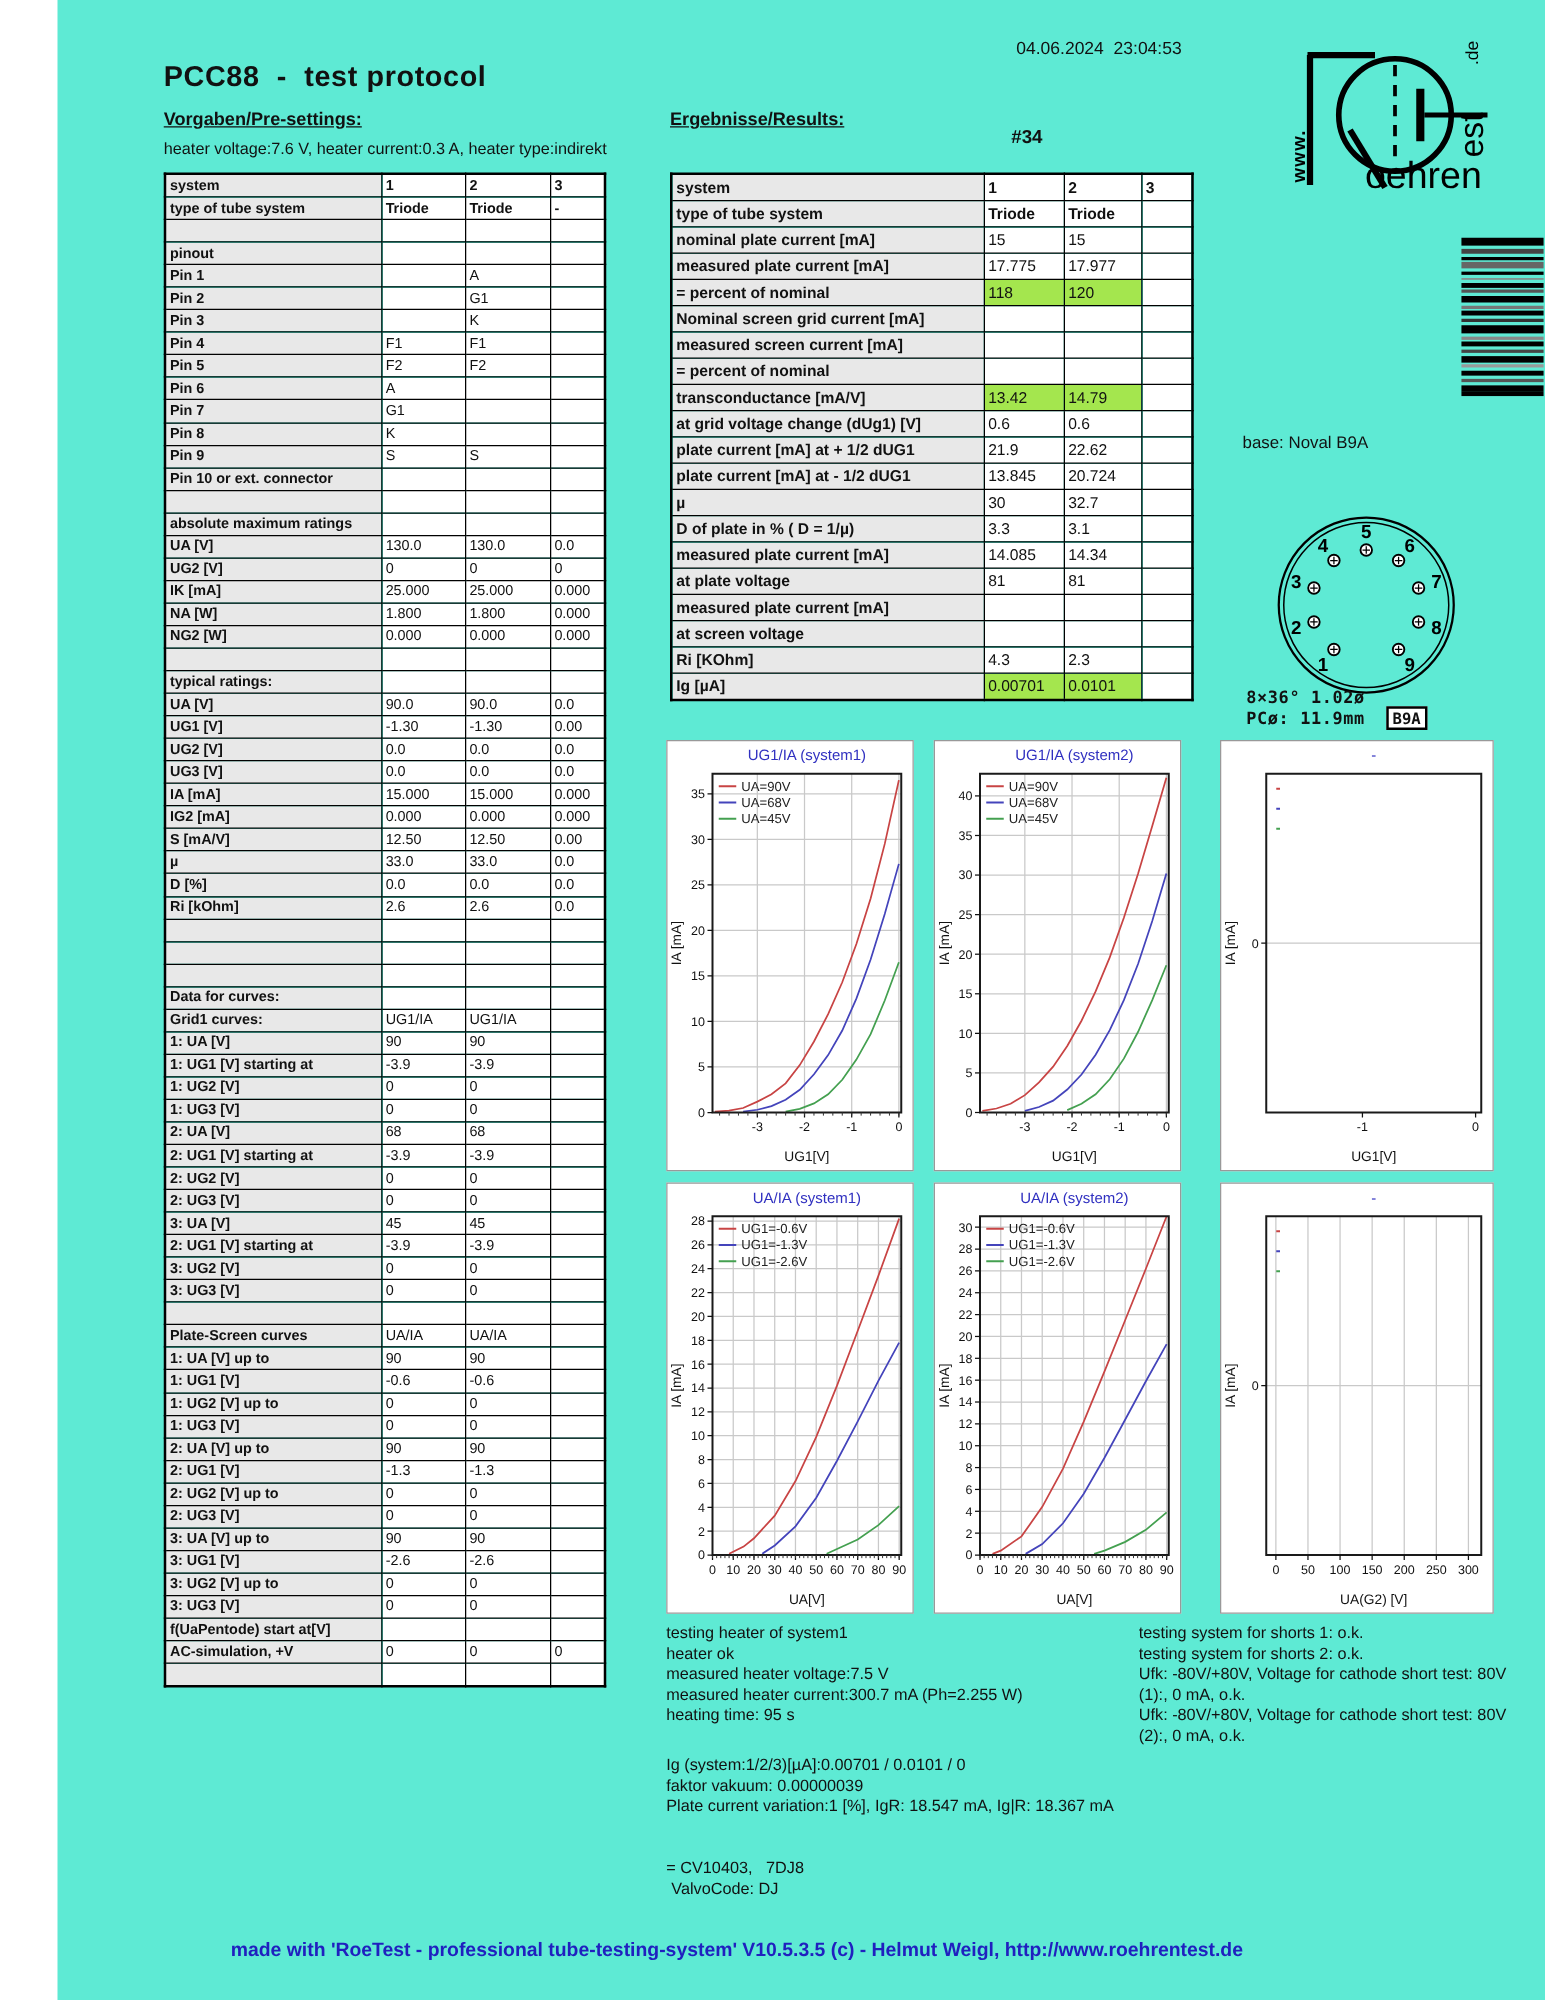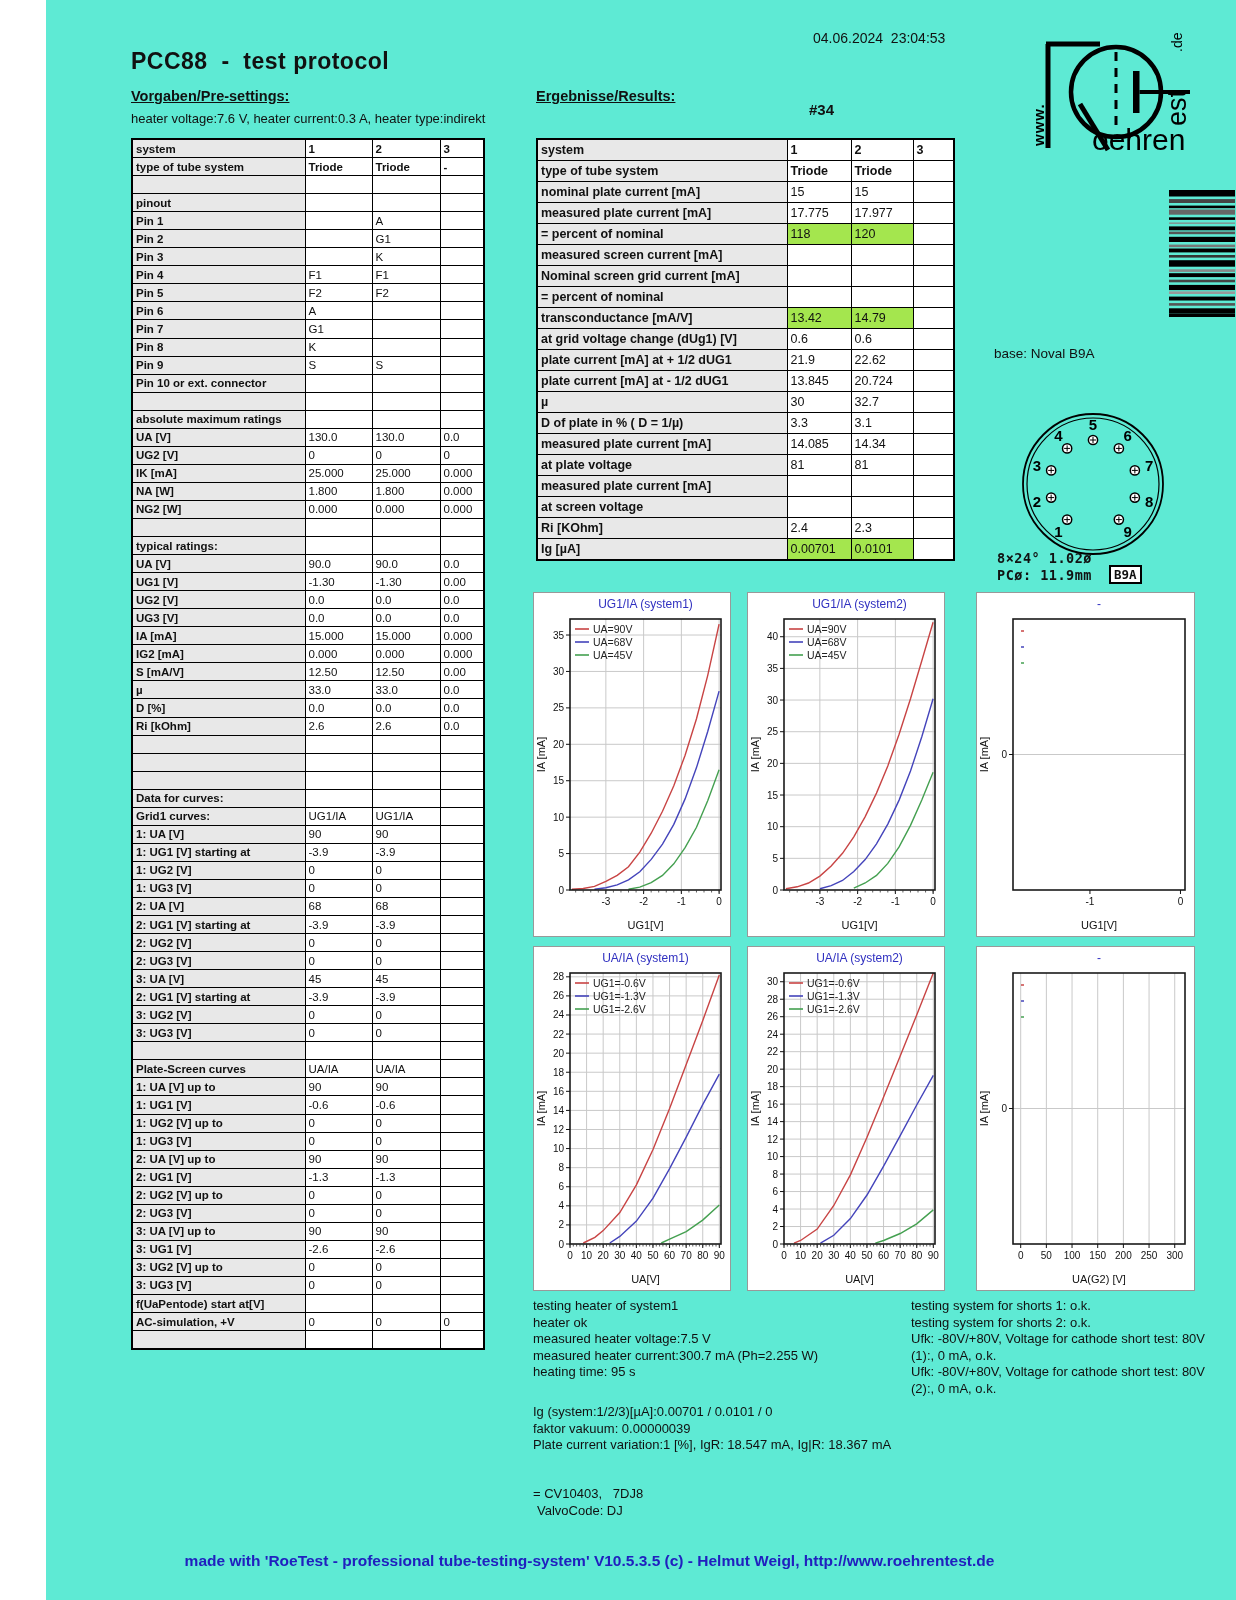--- a/index.html
+++ b/index.html
@@ -528,27 +528,27 @@
           <td class="val">17.977</td>
           <td class="val"></td>
         </tr>
         <tr>
           <td class="lbl">= percent of nominal</td>
           <td class="val grn">118</td>
           <td class="val grn">120</td>
           <td class="val"></td>
         </tr>
         <tr>
+          <td class="lbl">Nominal screen grid current [mA]</td>
+          <td class="val"></td>
+          <td class="val"></td>
+          <td class="val"></td>
+        </tr>
+        <tr>
           <td class="lbl">measured screen current [mA]</td>
-          <td class="val"></td>
-          <td class="val"></td>
-          <td class="val"></td>
-        </tr>
-        <tr>
-          <td class="lbl">Nominal screen grid current [mA]</td>
           <td class="val"></td>
           <td class="val"></td>
           <td class="val"></td>
         </tr>
         <tr>
           <td class="lbl">= percent of nominal</td>
           <td class="val"></td>
           <td class="val"></td>
           <td class="val"></td>
         </tr>
@@ -607,21 +607,21 @@
           <td class="val"></td>
         </tr>
         <tr>
           <td class="lbl">at screen voltage</td>
           <td class="val"></td>
           <td class="val"></td>
           <td class="val"></td>
         </tr>
         <tr>
           <td class="lbl">Ri [KOhm]</td>
-          <td class="val">2.4</td>
+          <td class="val">4.3</td>
           <td class="val">2.3</td>
           <td class="val"></td>
         </tr>
         <tr>
           <td class="lbl">Ig [µA]</td>
           <td class="val grn">0.00701</td>
           <td class="val grn">0.0101</td>
           <td class="val"></td>
         </tr>
       </tbody>
@@ -661,21 +661,21 @@
       <text x="130.11233446141406" y="60.76799733187811" text-anchor="middle" font-size="15" font-weight="bold" fill="#000">7</text>
       <circle cx="115.84648671698676" cy="87.59674775249769" r="4.6" fill="#fff" stroke="#000" stroke-width="1.5"></circle>
       <line x1="112.84648671698676" y1="87.59674775249769" x2="118.84648671698676" y2="87.59674775249769" stroke="#000" stroke-width="1"></line>
       <line x1="115.84648671698676" y1="84.59674775249769" x2="115.84648671698676" y2="90.59674775249769" stroke="#000" stroke-width="1"></line>
       <text x="130.11233446141406" y="97.2320026681219" text-anchor="middle" font-size="15" font-weight="bold" fill="#000">8</text>
       <circle cx="99.86255110086881" cy="109.59674775249769" r="4.6" fill="#fff" stroke="#000" stroke-width="1.5"></circle>
       <line x1="96.86255110086881" y1="109.59674775249769" x2="102.86255110086881" y2="109.59674775249769" stroke="#000" stroke-width="1"></line>
       <line x1="99.86255110086881" y1="106.59674775249769" x2="99.86255110086881" y2="112.59674775249769" stroke="#000" stroke-width="1"></line>
       <text x="108.67932988525592" y="126.73200266812191" text-anchor="middle" font-size="15" font-weight="bold" fill="#000">9</text>
     </svg>
-  <div class="abs dims" style="left:951px;top:550px;">8×24° 1.02ø</div>
+  <div class="abs dims" style="left:951px;top:550px;">8×36° 1.02ø</div>
   <div class="abs dims" style="left:951px;top:567px;">PCø: 11.9mm</div>
   <div class="abs badge" style="left:1063px;top:565px;">B9A</div>
 
   <div class="chart-box" id="c0" style="left:487px;top:592px;width:196px;height:343px;"><svg width="196" height="343">
         <rect x="36" y="26" width="151" height="271" fill="#fff"></rect>
         <line x1="71.86250000000001" y1="26" x2="71.86250000000001" y2="297" stroke="#c9c9c9" stroke-width="1"></line>
         <line x1="109.61250000000001" y1="26" x2="109.61250000000001" y2="297" stroke="#c9c9c9" stroke-width="1"></line>
         <line x1="147.3625" y1="26" x2="147.3625" y2="297" stroke="#c9c9c9" stroke-width="1"></line>
         <line x1="185.1125" y1="26" x2="185.1125" y2="297" stroke="#c9c9c9" stroke-width="1"></line>
         <line x1="36" y1="260.5752688172043" x2="187" y2="260.5752688172043" stroke="#c9c9c9" stroke-width="1"></line>

